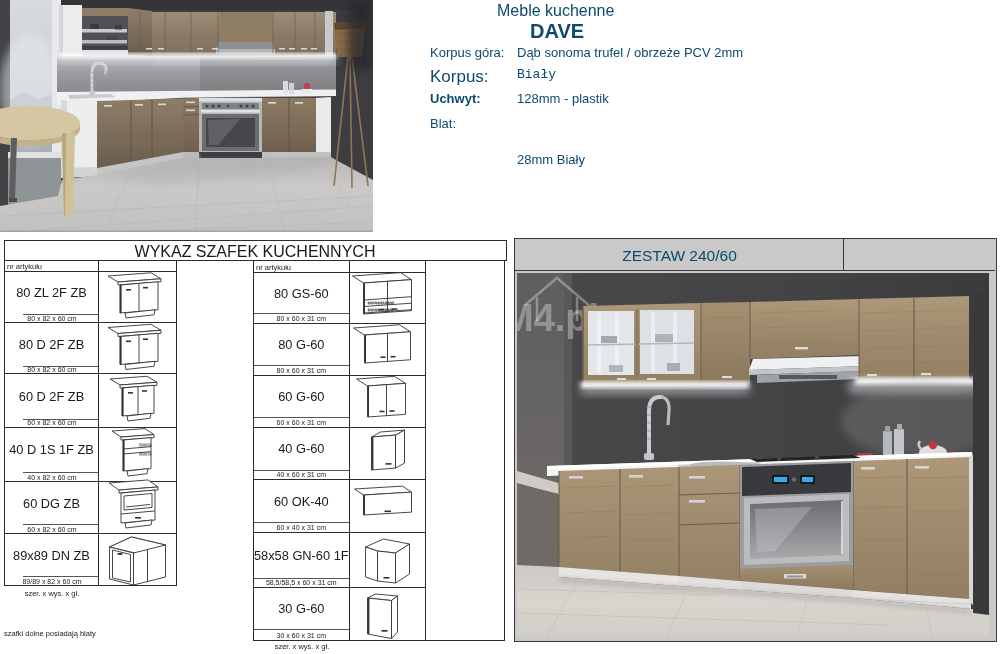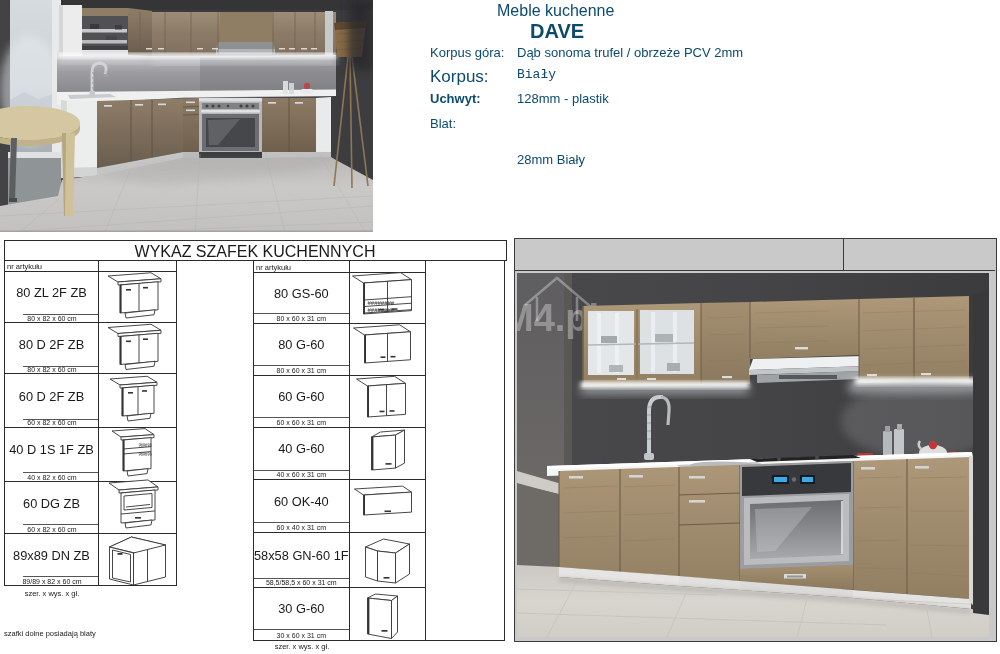--- a/index.html
+++ b/index.html
@@ -481,20 +481,21 @@
 <rect x="381.5" y="394" width="6" height="1.7" fill="#333" stroke="none"></rect>
 </g>
 </svg>
 
 <div class="abs" style="left:514px;top:238px;width:481px;height:402px;background:#c9c9c9;border:1px solid #3a3a3a;"></div>
 
 <div class="abs" style="left:843px;top:239px;width:1px;height:32px;background:#3a3a3a;"></div>
 
 <div class="abs" style="left:515px;top:270px;width:480px;height:1px;background:#3a3a3a;"></div>
 
+<div class="abs lbl" style="left:516px;top:247px;width:327px;text-align:center;font-size:15.5px;">ZESTAW 240/60</div>
 
 <svg class="abs" style="left:517px;top:273px" width="472" height="364" viewBox="0 0 472 364">
 <defs>
 <linearGradient id="p2wall" x1="0" y1="0" x2="1" y2="0">
  <stop offset="0" stop-color="#49494c"></stop>
           <stop offset="0.55" stop-color="#444447"></stop>
           <stop offset="1" stop-color="#3b3b3e"></stop>
 </linearGradient>
 <linearGradient id="p2side" x1="0" y1="0" x2="0" y2="1">
  <stop offset="0" stop-color="#5e5d5f"></stop>

